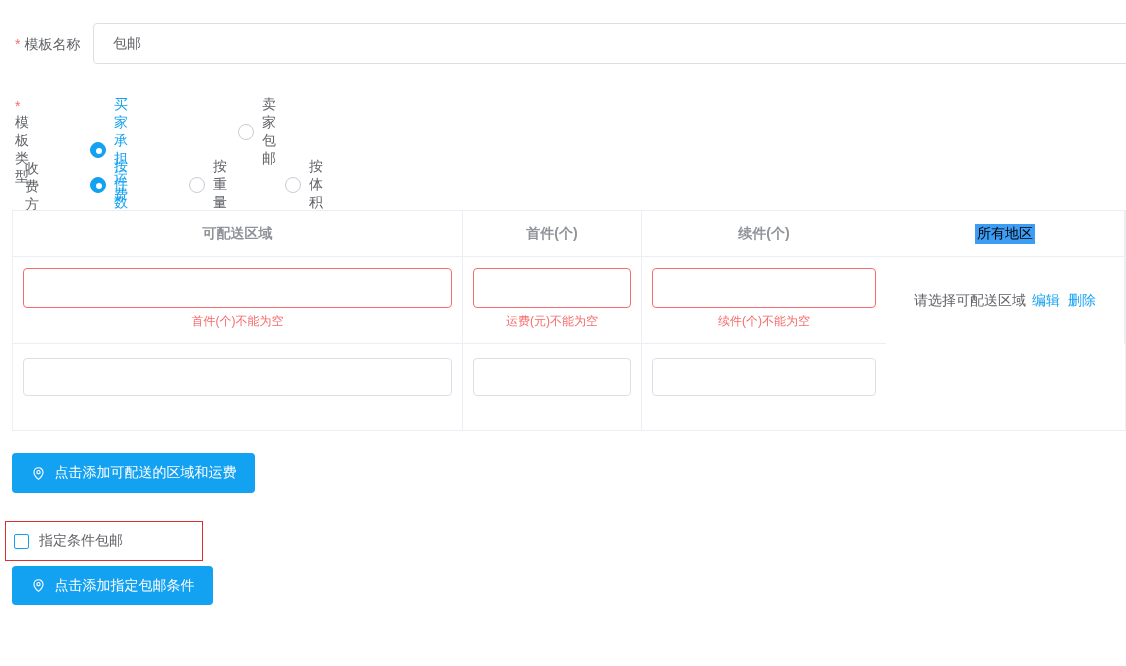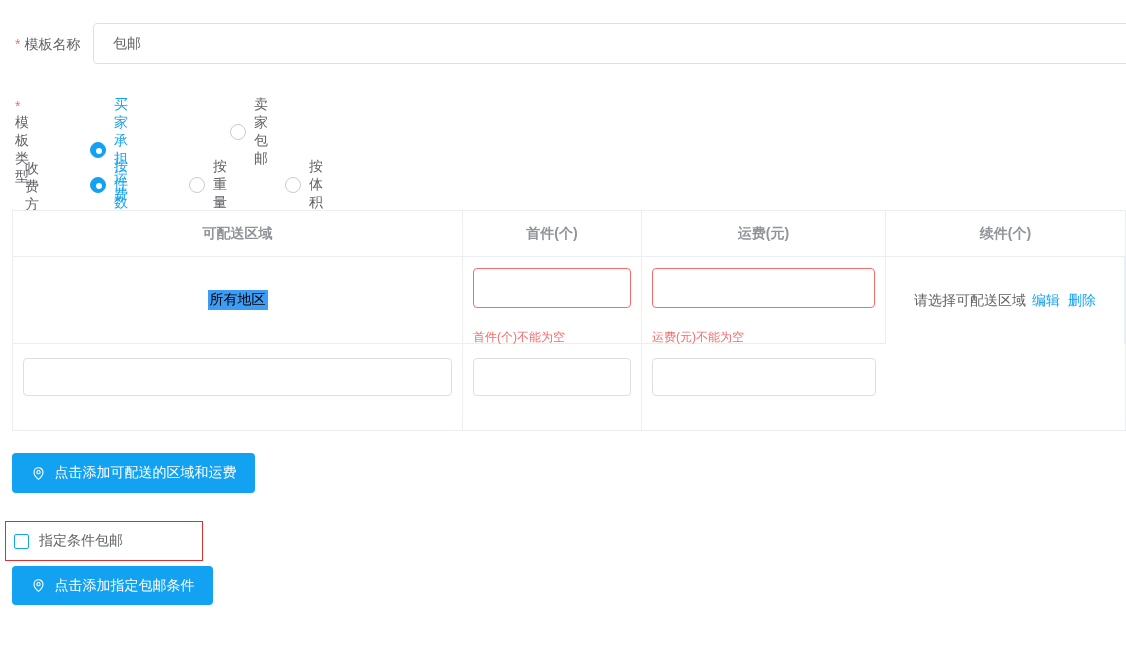--- a/index.html
+++ b/index.html
@@ -35,40 +35,40 @@
   .lbl-type{left:15px;}
   .lbl-charge{left:25px;}
   .radio-item{position:absolute;top:0;display:flex;align-items:center;cursor:pointer;}
   .radio{width:16px;height:16px;border-radius:50%;border:1px solid #c8ccd4;background:#fff;
     margin-right:8px;flex:0 0 auto;position:relative;}
   .radio.checked{background:var(--accent);border-color:var(--accent);}
   .radio.checked::after{content:"";position:absolute;left:5px;top:5px;width:6px;height:6px;
     border-radius:50%;background:#fff;}
   .radio-text{color:var(--text-label);}
   .radio-item.selected .radio-text{color:var(--accent);}
-  .pos-a{left:90px;} .pos-b{left:230px;}
+  .pos-a{left:90px;} .pos-b{left:238px;}
   .pos-c{left:90px;} .pos-d{left:189px;} .pos-e{left:285px;}
 
   
   .ship-table{position:absolute;left:12px;top:210px;width:1114px;
     border:1px solid var(--table-border);display:grid;
     grid-template-columns:450px 179px 244px 239px;
     grid-template-rows:46px 87px 86px;background:#fff;}
   .cell{border-right:1px solid var(--table-border);border-bottom:1px solid var(--table-border);}
   .cell.last{border-right:none;}
   .cell.bottom{border-bottom:none;}
   .th{display:flex;align-items:center;justify-content:center;
     color:var(--text-muted);font-weight:bold;font-size:14px;}
   .td-center{display:flex;align-items:center;justify-content:center;}
   .td-input{padding:11px 10px 0 10px;}
   .td-input.r2{padding-top:14px;}
   .fee-input{display:block;width:100%;height:40px;border:1px solid var(--error);
     border-radius:4px;background:#fff;outline:none;font-family:inherit;font-size:14px;padding:0 10px;}
   .fee-input.plain{height:38px;border-color:var(--input-border);}
-  .err-msg{color:var(--error);font-size:12px;margin-top:22px;line-height:14px;}
+  .err-msg{color:var(--error);font-size:12px;margin-top:6px;line-height:14px;text-align:center;}
   .region-selected{background:var(--selection-bg);color:#000000;padding:1px 2px;font-size:14px;}
   .region-links a{color:var(--accent);text-decoration:none;cursor:pointer;}
   .link-edit{margin-left:6px;}
   .link-del{margin-left:8px;}
 
   
   .btn{position:absolute;display:flex;align-items:center;justify-content:center;gap:9px;
     background:var(--accent);color:#fff;border:none;border-radius:4px;font-size:14px;
     cursor:pointer;font-family:inherit;}
   .btn-add-region{left:12px;top:453px;width:243px;height:40px;}
@@ -117,33 +117,36 @@
     <div class="radio-item pos-e">
       <span class="radio"></span>
       <span class="radio-text">按体积</span>
     </div>
   </div>
 
   <div class="ship-table">
 
     <div class="cell th">可配送区域</div>
     <div class="cell th">首件(个)</div>
-    <div class="cell th">运费(元)</div>
     <div class="cell th last">续件(个)</div>
 
     <div class="cell td-center">
       <span class="region-selected">所有地区</span>
     </div>
     <div class="cell td-input">
       <input class="fee-input" type="text" style="">
       <div class="err-msg">首件(个)不能为空</div>
     </div>
     <div class="cell td-input">
       <input class="fee-input" type="text" style="">
       <div class="err-msg">运费(元)不能为空</div>
+    </div>
+    <div class="cell td-input last">
+      <input class="fee-input" type="text" style="">
+      <div class="err-msg">续件(个)不能为空</div>
     </div>
 
     <div class="cell td-center bottom region-links">
       <span>请选择可配送区域</span>
       <a class="link-edit">编辑</a>
       <a class="link-del">删除</a>
     </div>
     <div class="cell td-input r2 bottom">
       <input class="fee-input plain" type="text" style="">
     </div>

